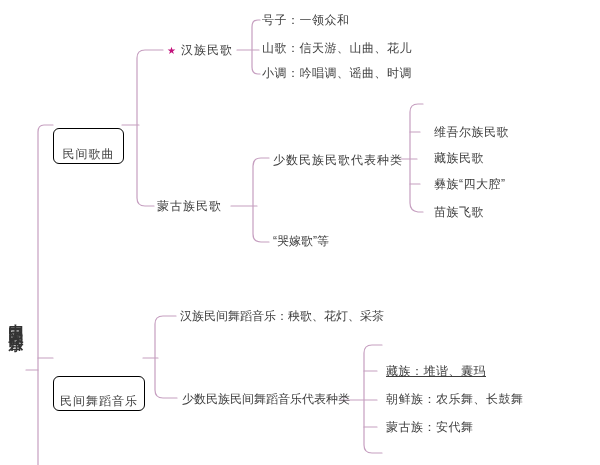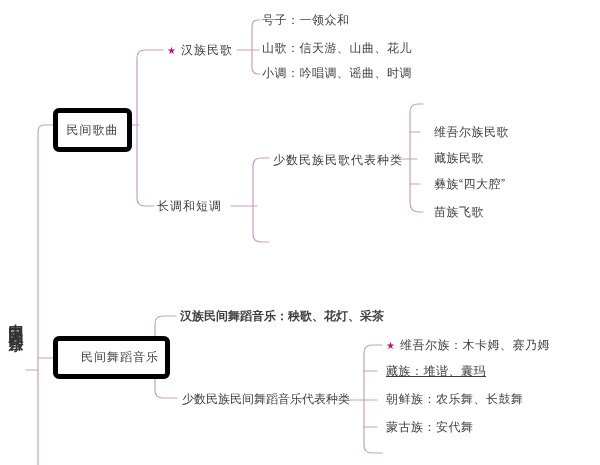--- a/index.html
+++ b/index.html
@@ -6,45 +6,45 @@
   #stage{
     position:relative;width:600px;height:465px;background:#ffffff;overflow:hidden;
     font-family:"Liberation Sans","DejaVu Sans",sans-serif;color:#3e3e3e;
   }
   #links{position:absolute;left:0;top:0;width:600px;height:465px;}
   .lbl{position:absolute;font-size:12px;line-height:14px;letter-spacing:1px;white-space:nowrap;}
   .leaf{letter-spacing:0.5px;}
   .tight{letter-spacing:0;}
   .star{color:#c2127b;font-size:10px;margin-right:5px;letter-spacing:0;vertical-align:0.5px;}
   .box{
-    position:absolute;border:5px solid #000000;border-radius:6px;background:#fff;
-    display:flex;align-items:center;justify-content:center;
-    font-size:12px;letter-spacing:1px;
+    position:absolute;border:1px solid #000000;border-radius:6px;background:#fff;
+    display:flex;align-items:flex-end;justify-content:center;
+    font-size:12px;letter-spacing:1px;margin-top:20px;
   }
   #root{
     position:absolute;left:6px;top:312px;height:118px;
     writing-mode:vertical-rl;text-orientation:upright;
     font-size:15px;font-weight:bold;letter-spacing:2.5px;color:#333;
   }
   #box-song{left:53px;top:108px;width:69px;height:34px;}
-  #box-dance{left:53px;top:336px;width:90px;height:33px;padding-left:17px;}
+  #box-dance{left:53px;top:356px;width:90px;height:33px;}
   #n-han-folksong{left:167px;top:43px;}
   #r-haozi{left:262px;top:13px;}
   #r-shange{left:262px;top:41px;}
   #r-xiaodiao{left:262px;top:66px;}
   #n-minority-folksong{left:157px;top:199px;}
   #n-minority-rep{left:273px;top:153px;}
   #r-mongol-song{left:434px;top:97px;}
   #r-uyghur-song{left:434px;top:125px;}
   #r-tibet-song{left:434px;top:151px;}
   #r-yi-song{left:434px;top:177px;}
   #r-miao-song{left:434px;top:205px;}
   #n-poly{left:273px;top:231px;line-height:21px;white-space:nowrap;}
   #n-poly div{white-space:nowrap;}
-  #n-han-dance{left:180px;top:309px;font-weight:bold;}
+  #n-han-dance{left:180px;top:309px;}
   #n-dance-rep{left:182px;top:392px;}
   #r-uyghur-dance{left:386px;top:338px;}
   #r-tibet-dance{left:386px;top:364px;text-decoration:underline;}
   #r-korean-dance{left:386px;top:392px;}
   #r-mongol-dance{left:386px;top:420px;}
   #r-yi-dance{left:386px;top:446px;}
 </style>
 </head>
 <body>
 
@@ -85,38 +85,36 @@
     <span>民间歌曲</span>
   </div>
 
   <div id="n-han-folksong" class="lbl">
     <span class="star">★</span><span>汉族民歌</span>
   </div>
   <div id="r-shange" class="lbl leaf">山歌：信天游、山曲、花儿</div>
   <div id="r-haozi" class="lbl leaf">号子：一领众和</div>
   <div id="r-xiaodiao" class="lbl leaf">小调：吟唱调、谣曲、时调</div>
 
-  <div id="n-minority-folksong" class="lbl">长调和短调</div>
+  <div id="n-minority-folksong" class="lbl">蒙古族民歌</div>
   <div id="n-minority-rep" class="lbl">少数民族民歌代表种类</div>
 
   <div id="r-uyghur-song" class="lbl leaf">维吾尔族民歌</div>
   <div id="r-tibet-song" class="lbl leaf">藏族民歌</div>
   <div id="r-yi-song" class="lbl leaf">彝族“四大腔”</div>
   <div id="r-miao-song" class="lbl leaf">苗族飞歌</div>
 
   <div id="n-poly" class="lbl tight">
+    <div>“哭嫁歌”等</div>
   </div>
 
   <div id="box-dance" class="box">
     <span>民间舞蹈音乐</span>
   </div>
 
   <div id="n-han-dance" class="lbl tight">汉族民间舞蹈音乐：秧歌、花灯、采茶</div>
   <div id="n-dance-rep" class="lbl tight">少数民族民间舞蹈音乐代表种类</div>
 
-  <div id="r-uyghur-dance" class="lbl leaf">
-    <span class="star">★</span><span>维吾尔族：木卡姆、赛乃姆</span>
-  </div>
   <div id="r-tibet-dance" class="lbl leaf">藏族：堆谐、囊玛</div>
   <div id="r-korean-dance" class="lbl leaf">朝鲜族：农乐舞、长鼓舞</div>
   <div id="r-mongol-dance" class="lbl leaf">蒙古族：安代舞</div>
 
 </div>
 
 </body></html>

